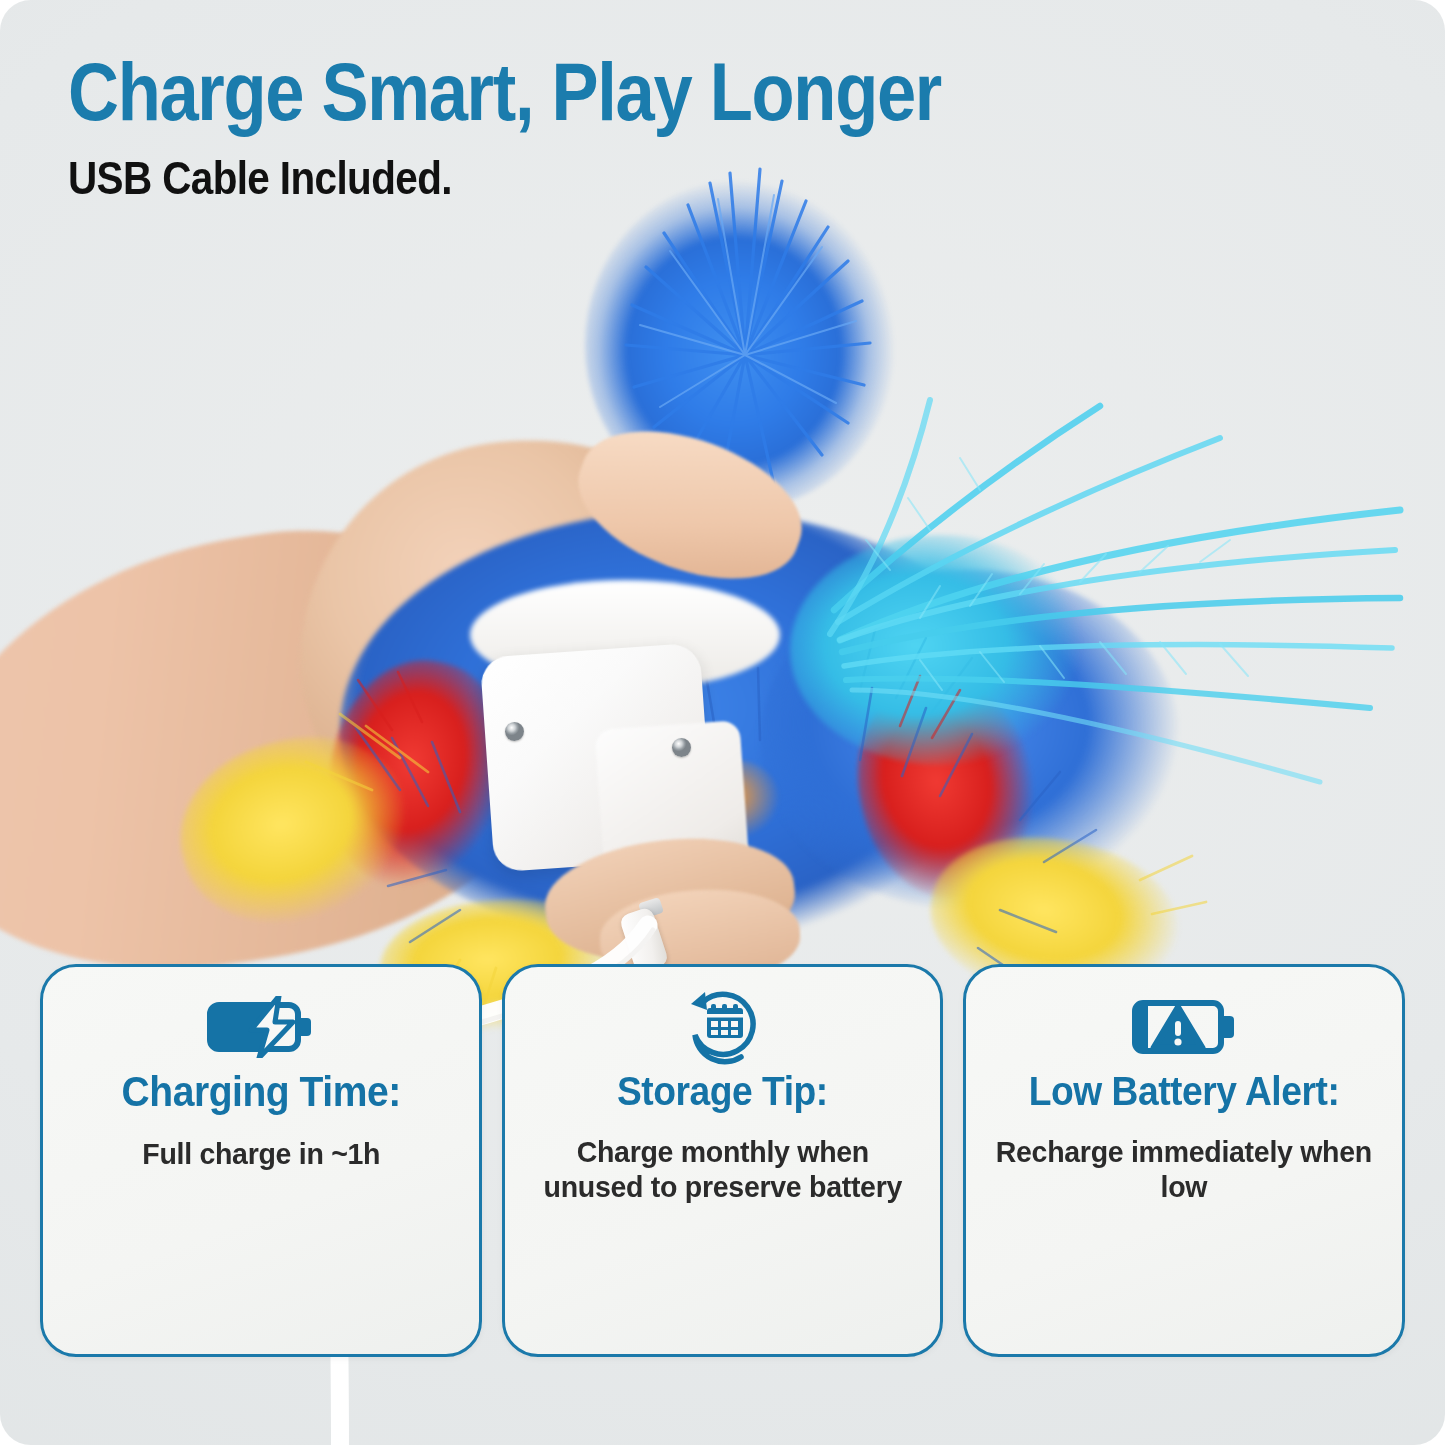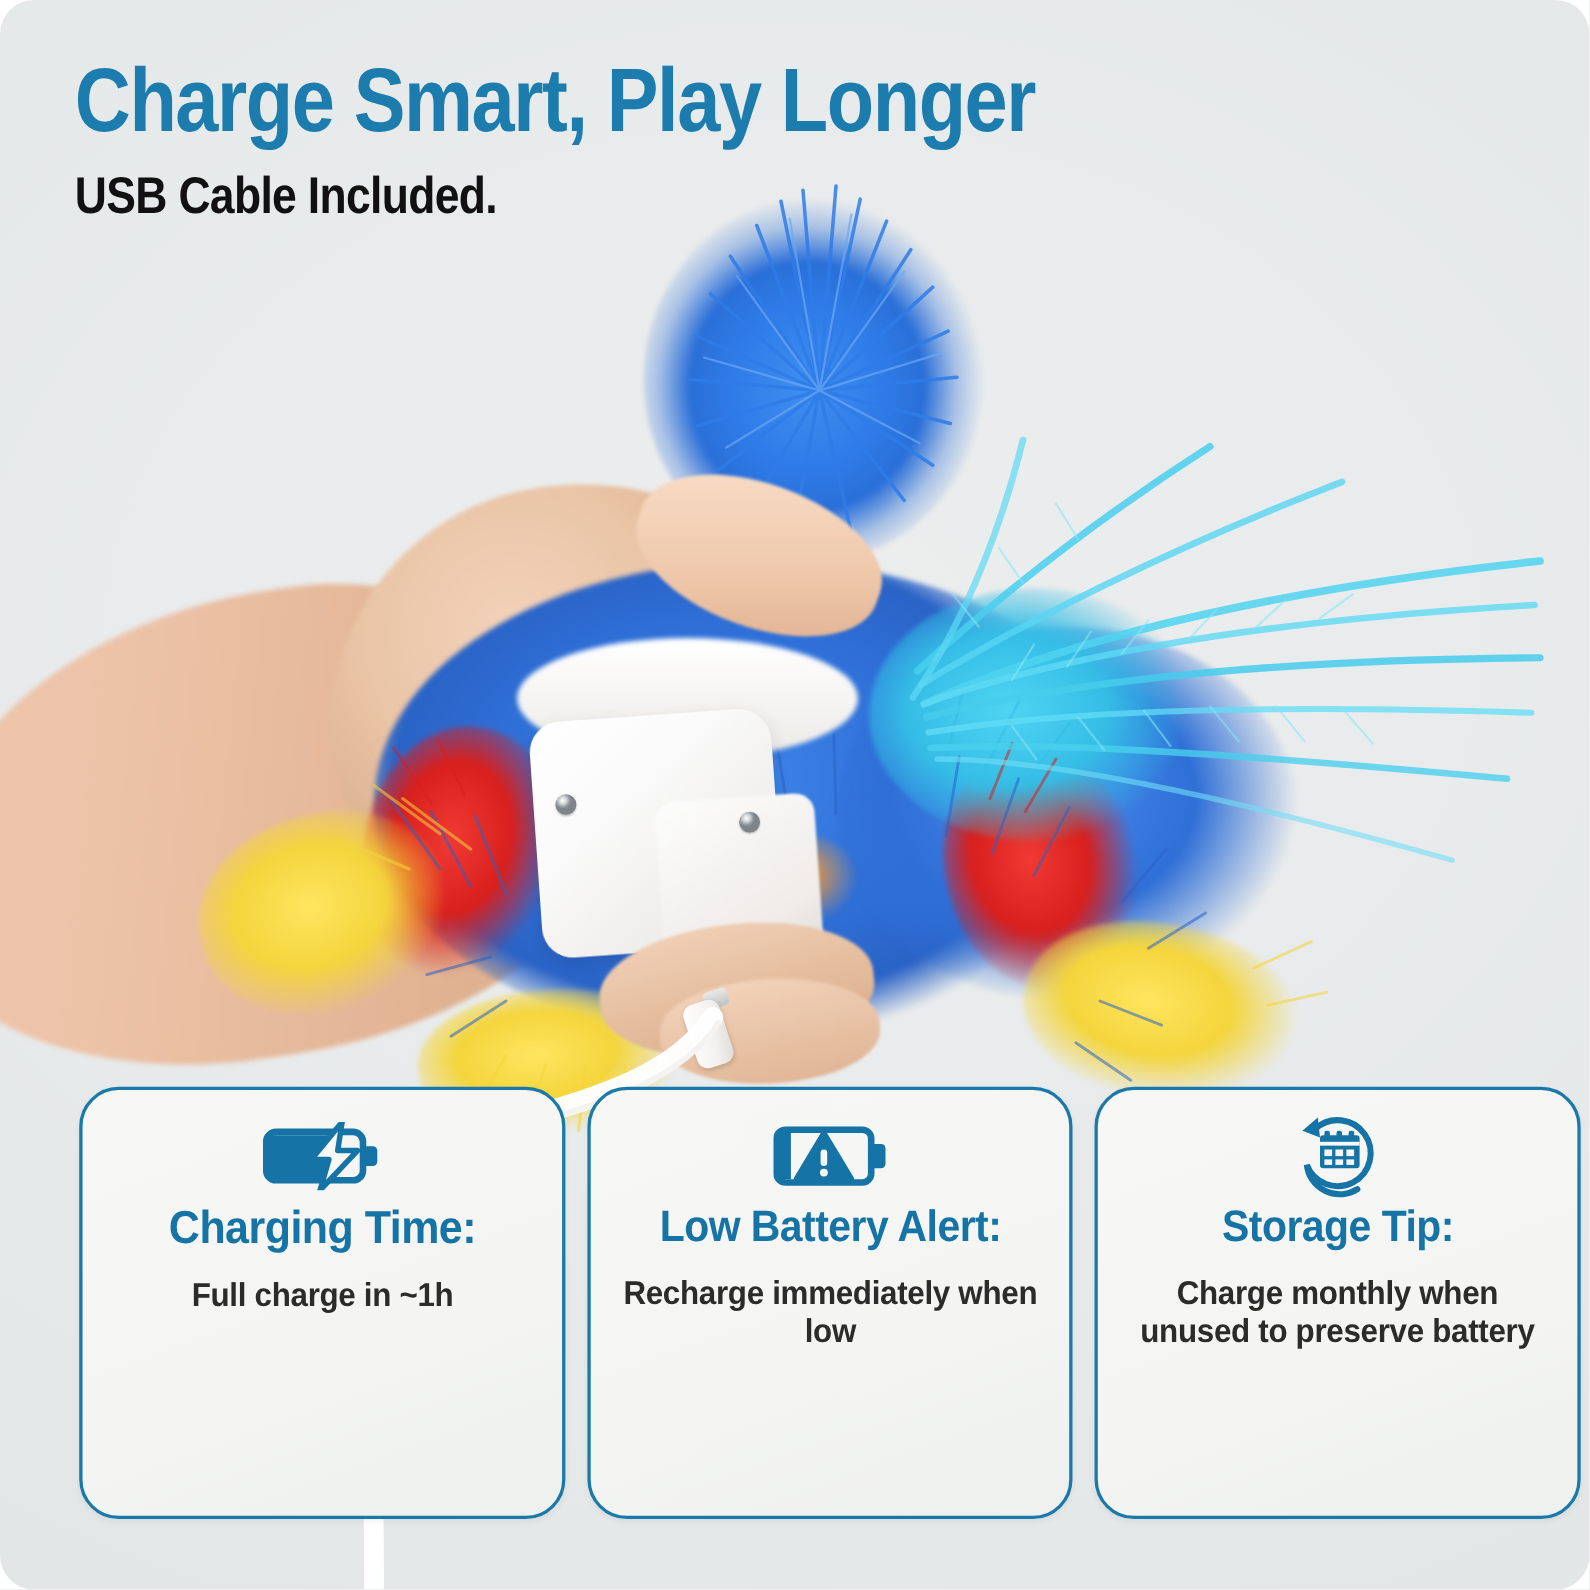--- a/index.html
+++ b/index.html
@@ -175,23 +175,23 @@
   #plug-tip{
     position:absolute; left:640px; top:760px; width:22px; height:16px;
     border-radius:4px;
     background:linear-gradient(180deg,#e9e9e9,#bfc3c6);
     transform:rotate(-18deg);
     z-index:5;
   }
 
   
   #cards{
-    position:absolute; left:40px; top:988px;
+    position:absolute; left:40px; top:964px;
     width:1365px; height:393px;
-    display:flex; gap:20px; z-index:8;margin-left:32px;
+    display:flex; gap:20px; z-index:8;
   }
   .card{
     flex:1 1 0;
     background:linear-gradient(160deg,#f7f8f6 0%,#f4f5f3 60%,#eef0ee 100%);
     border:3px solid #1b79aa;
     border-radius:36px;
     padding:22px 14px 16px;
     display:flex; flex-direction:column; align-items:center;
     box-shadow:0 2px 6px rgba(0,0,0,0.05);
   }
@@ -388,35 +388,20 @@
           <path d="M72 0 L44 34 h16 L52 62 L86 26 H68 z" fill="#f7f8f6" stroke="#1573a6" stroke-width="5" stroke-linejoin="round"></path>
         </svg>
       </div>
       <div class="card-title">Charging Time:</div>
       <div class="card-body">Full charge in ~1h</div>
     </div>
 
 
     <div class="card">
       <div class="card-icon">
-        <svg width="104" height="58" viewBox="0 0 104 58" aria-hidden="true">
-          <rect x="3" y="5" width="86" height="48" rx="8" fill="none" stroke="#1573a6" stroke-width="6"></rect>
-          <path d="M89 18 h9 a4 4 0 0 1 4 4 v14 a4 4 0 0 1 -4 4 h-9 z" fill="#1573a6"></path>
-          <path d="M6 8 h10 v42 h-10 a3 3 0 0 1 -3 -3 v-36 a3 3 0 0 1 3 -3 z" fill="#1573a6"></path>
-          <path d="M46 10 L70 50 H22 z" fill="#1573a6" stroke="#1573a6" stroke-width="7" stroke-linejoin="round"></path>
-          <rect x="43" y="23" width="6" height="15" rx="3" fill="#f7f8f6"></rect>
-          <circle cx="46" cy="44" r="3.6" fill="#f7f8f6"></circle>
-        </svg>
-      </div>
-      <div class="card-title">Low Battery Alert:</div>
-      <div class="card-body">Recharge immediately when low</div>
-    </div>
-
-    <div class="card">
-      <div class="card-icon">
         <svg width="80" height="78" viewBox="0 0 80 78" aria-hidden="true">
           <path d="M20 13 A30 30 0 1 1 12 46 A30 30 0 0 0 58 68" fill="none" stroke="#1573a6" stroke-width="5.5" stroke-linecap="round" transform="translate(0,1)"></path>
           <path d="M8 16 L22 4 L24 22 z" fill="#1573a6"></path>
           <g>
             <rect x="24" y="20" width="36" height="30" rx="3" fill="#1573a6"></rect>
             <rect x="28" y="16" width="5" height="8" rx="2" fill="#1573a6"></rect>
             <rect x="39" y="16" width="5" height="8" rx="2" fill="#1573a6"></rect>
             <rect x="50" y="16" width="5" height="8" rx="2" fill="#1573a6"></rect>
             <rect x="24" y="26" width="36" height="3.5" fill="#f7f8f6"></rect>
             <rect x="28" y="33" width="7" height="6" fill="#f7f8f6"></rect>
@@ -425,14 +410,29 @@
             <rect x="28" y="42" width="7" height="5" fill="#f7f8f6"></rect>
             <rect x="38" y="42" width="7" height="5" fill="#f7f8f6"></rect>
             <rect x="48" y="42" width="7" height="5" fill="#f7f8f6"></rect>
           </g>
         </svg>
       </div>
       <div class="card-title">Storage Tip:</div>
       <div class="card-body">Charge monthly when unused to preserve battery</div>
     </div>
 
+    <div class="card">
+      <div class="card-icon">
+        <svg width="104" height="58" viewBox="0 0 104 58" aria-hidden="true">
+          <rect x="3" y="5" width="86" height="48" rx="8" fill="none" stroke="#1573a6" stroke-width="6"></rect>
+          <path d="M89 18 h9 a4 4 0 0 1 4 4 v14 a4 4 0 0 1 -4 4 h-9 z" fill="#1573a6"></path>
+          <path d="M6 8 h10 v42 h-10 a3 3 0 0 1 -3 -3 v-36 a3 3 0 0 1 3 -3 z" fill="#1573a6"></path>
+          <path d="M46 10 L70 50 H22 z" fill="#1573a6" stroke="#1573a6" stroke-width="7" stroke-linejoin="round"></path>
+          <rect x="43" y="23" width="6" height="15" rx="3" fill="#f7f8f6"></rect>
+          <circle cx="46" cy="44" r="3.6" fill="#f7f8f6"></circle>
+        </svg>
+      </div>
+      <div class="card-title">Low Battery Alert:</div>
+      <div class="card-body">Recharge immediately when low</div>
+    </div>
+
   </div>
 </div>
 
 </body></html>

